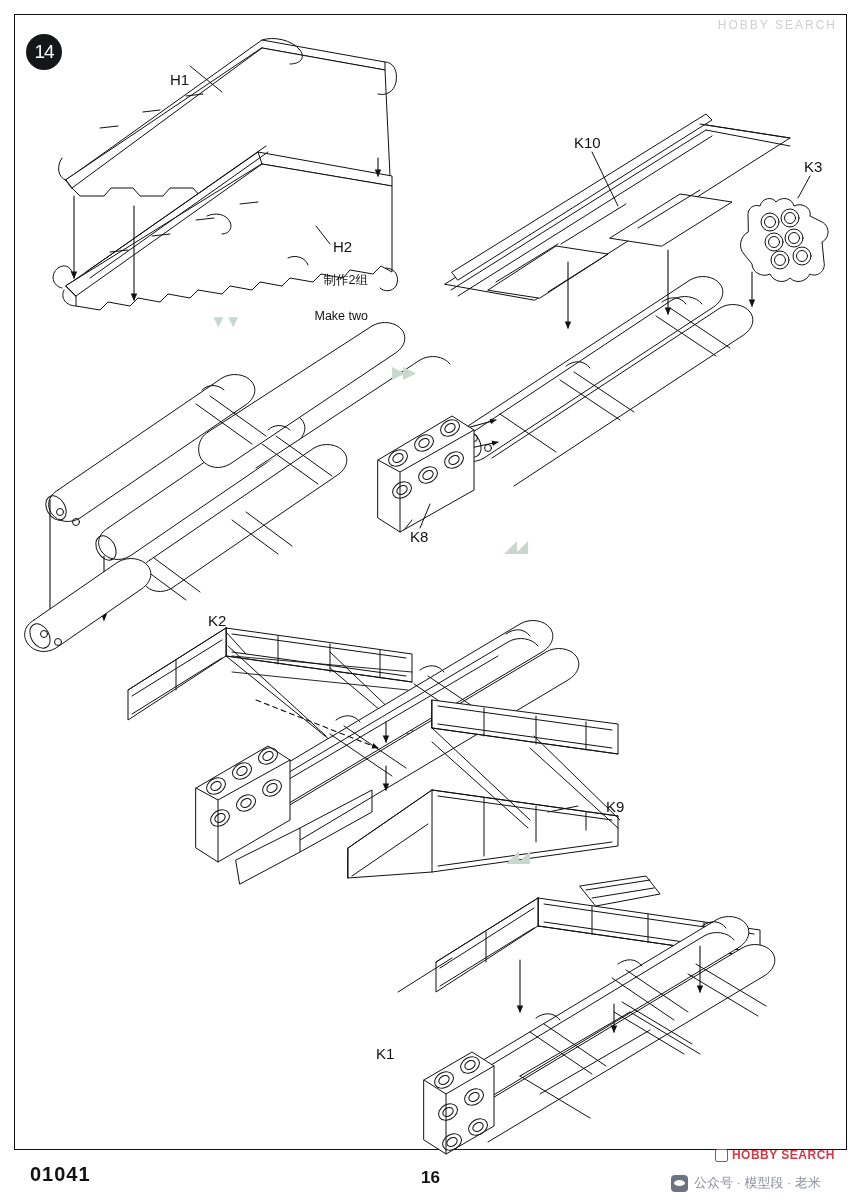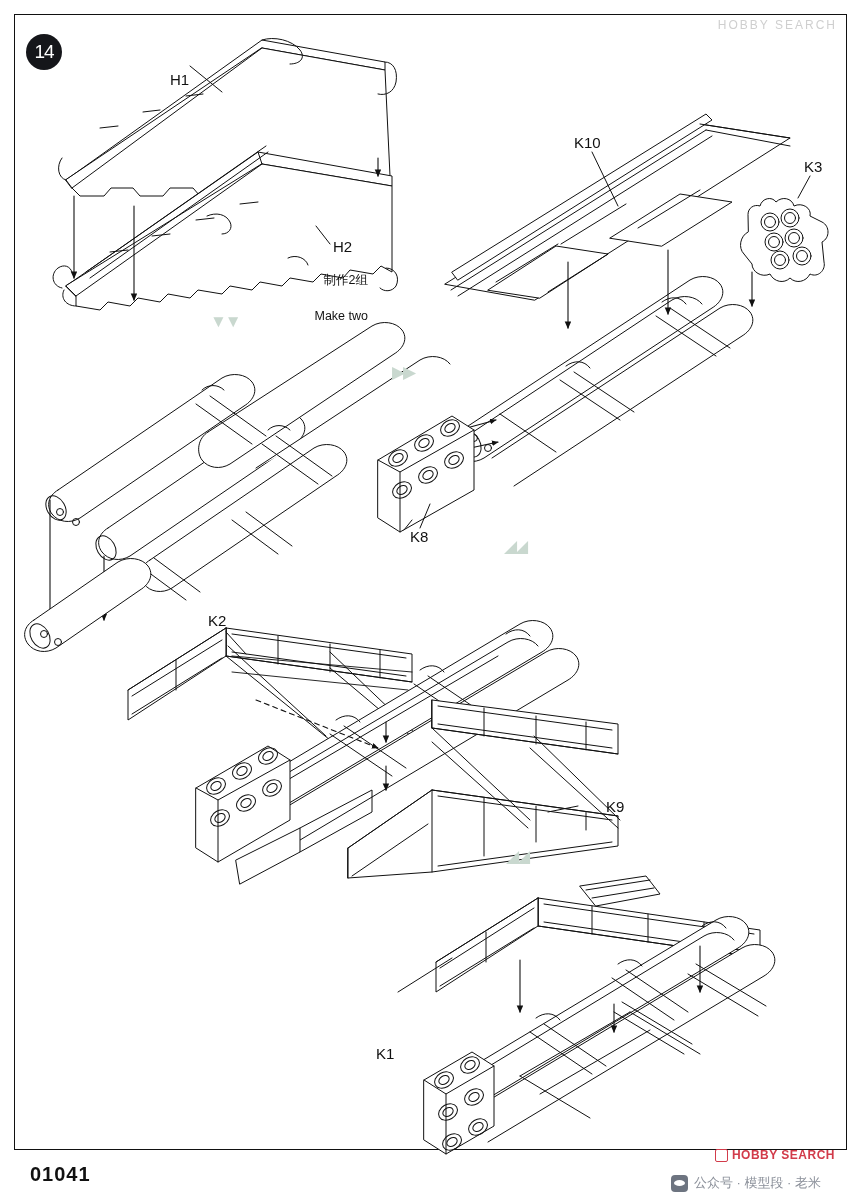--- a/index.html
+++ b/index.html
@@ -320,20 +320,21 @@
   <div class="lbl" style="left:804px;top:158px;">K3</div>
   <div class="lbl" style="left:410px;top:528px;">K8</div>
   <div class="lbl" style="left:208px;top:612px;">K2</div>
   <div class="lbl" style="left:578px;top:798px;margin-left:28px;">K9</div>
   <div class="lbl" style="left:376px;top:1045px;">K1</div>
 
   <div class="cn" style="left:258px;top:272px;width:110px;">制作2组</div>
   <div class="cn" style="left:258px;top:288px;width:110px;margin-top:20px;">Make two</div>
 
   <div class="footer-left">01041</div>
+  <div class="footer-page">16</div>
 
   <div class="hobby">
     <span class="hs-mark"></span>
     <span>HOBBY SEARCH</span>
   </div>
 
   <div class="wechat">
     <span class="wc-ico"></span>
     <span>公众号 · 模型段 · 老米</span>
   </div>

